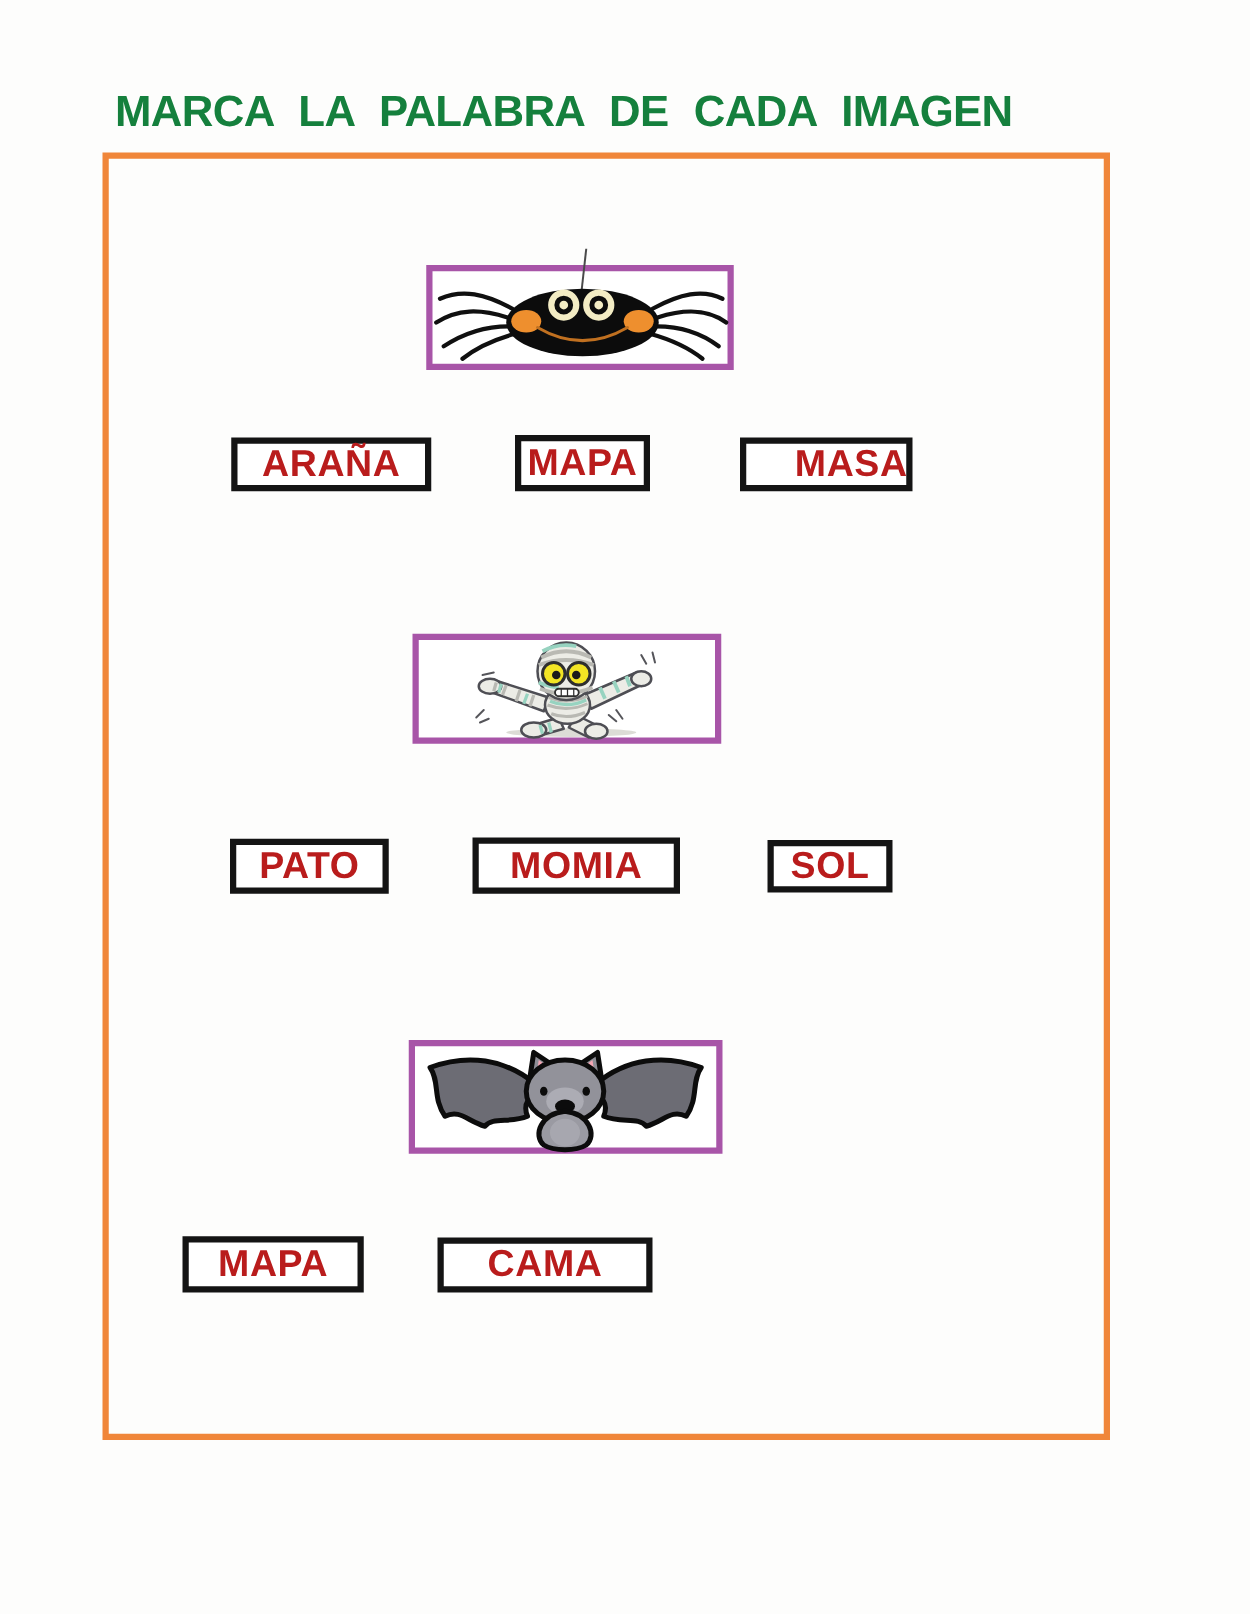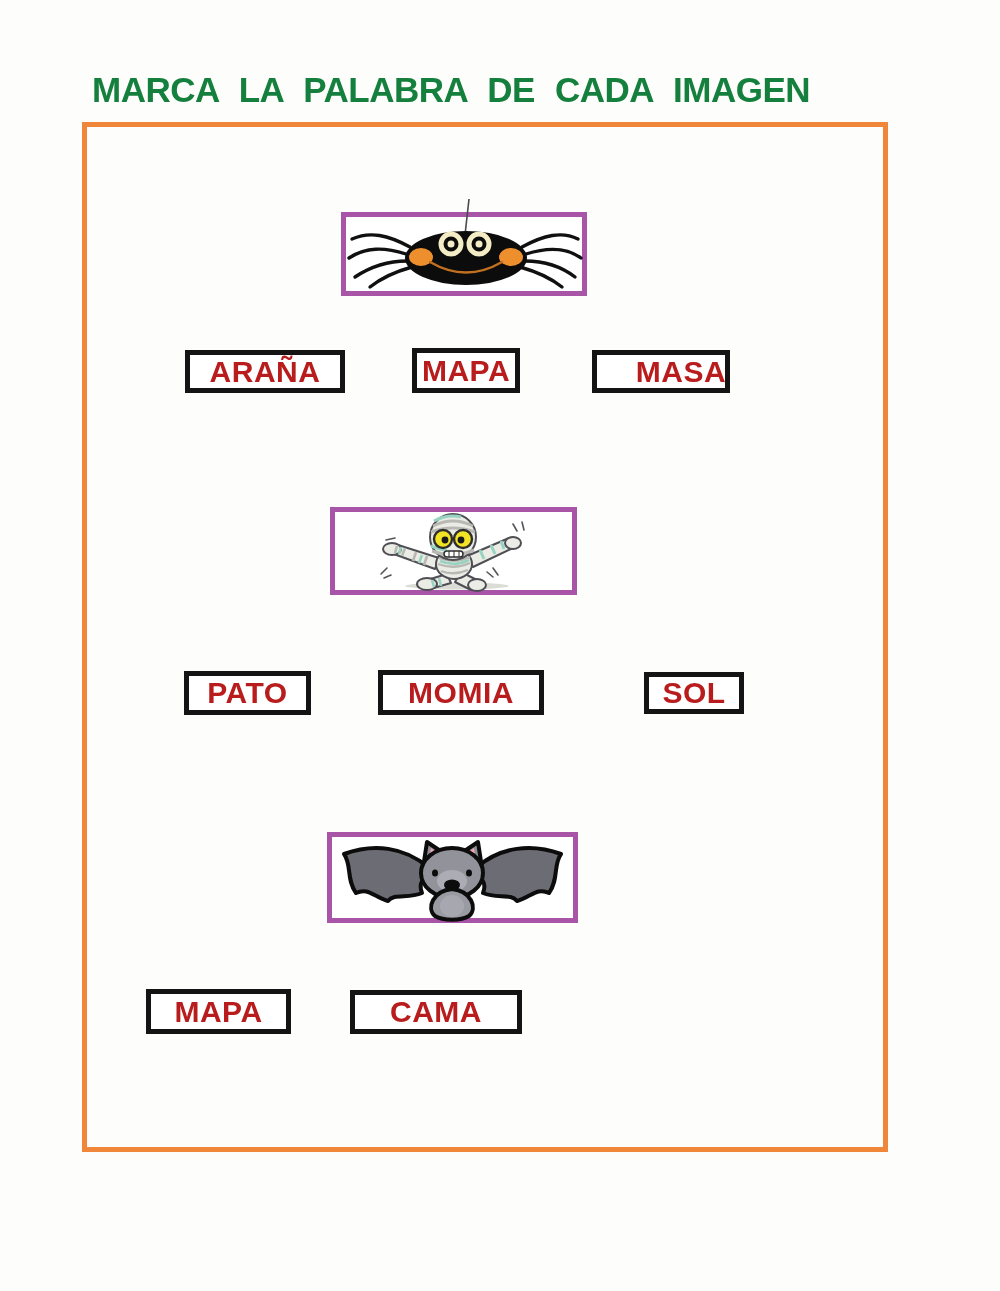--- a/index.html
+++ b/index.html
@@ -120,21 +120,21 @@
       <circle cx="110" cy="28" r="3.4" fill="#1a1a1a"></circle>
       <circle cx="126" cy="28" r="3.4" fill="#1a1a1a"></circle>
 
       <rect x="109" y="39" width="19" height="6" rx="3" fill="#ffffff" stroke="#2E2E2E" stroke-width="1.5"></rect>
       <path d="M114 39 v6 M119 39 v6 M124 39 v6" stroke="#2E2E2E" stroke-width="1"></path>
     </svg>
   </div>
 
   <div class="word" style="left:378px; top:670px; width:166px; height:45px;">MOMIA</div>
   <div class="word" style="left:184px; top:671px; width:127px; height:44px;">PATO</div>
-  <div class="word" style="left:644px; top:672px; width:100px; height:42px;">SOL</div>
+  <div class="word" style="left:614px; top:672px; width:100px; height:42px;">SOL</div>
 
   <div class="img-box" style="left:327px; top:832px; width:251px; height:91px;">
     <svg viewBox="0 0 241 81">
 
       <path d="M96 30 C 72 10, 42 6, 12 17 C 20 28, 14 42, 24 56
                C 36 50, 42 60, 56 64 C 62 56, 76 62, 90 56
                C 86 46, 92 38, 98 42 Z" fill="#6C6C74" stroke="#0c0c0c" stroke-width="4" stroke-linejoin="round"></path>
 
       <path d="M145 30 C 169 10, 199 6, 229 17 C 221 28, 227 42, 217 56
                C 205 50, 199 60, 185 64 C 179 56, 165 62, 151 56

